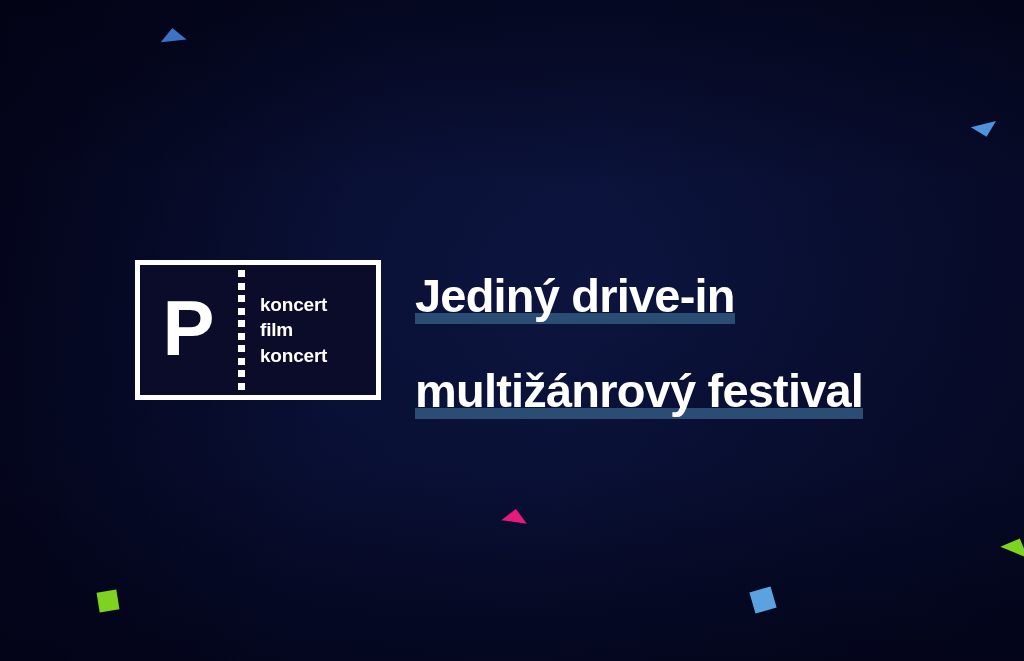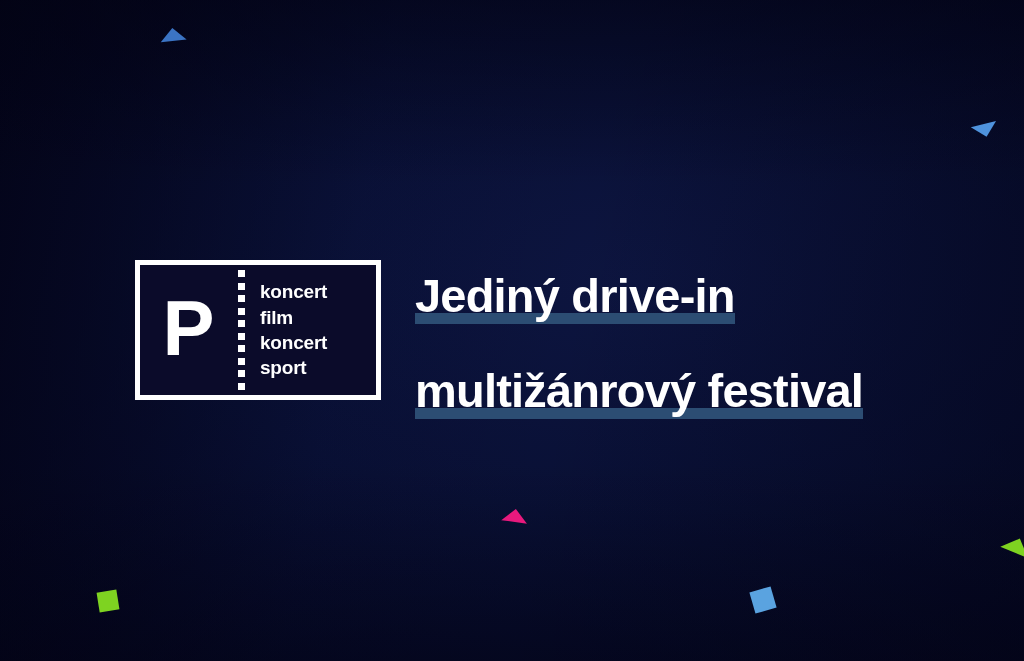--- a/index.html
+++ b/index.html
@@ -183,21 +183,20 @@
         <span class="perf-dot"></span>
       <span class="perf-dot"></span>
         <span class="perf-dot"></span>
         <span class="perf-dot"></span>
       <span class="perf-dot"></span>
     </div>
     <div class="logo-right">
       <span class="logo-word">koncert</span>
       <span class="logo-word">film</span>
       <span class="logo-word">koncert</span>
-      <span class="logo-word">sport</span>
     </div>
   </div>
 
   <div class="headline">
     <span class="headline-line">
       <span class="headline-bar"></span>
       <span class="headline-text">Jediný drive-in</span>
     </span>
     <span class="headline-line">
       <span class="headline-bar"></span>

